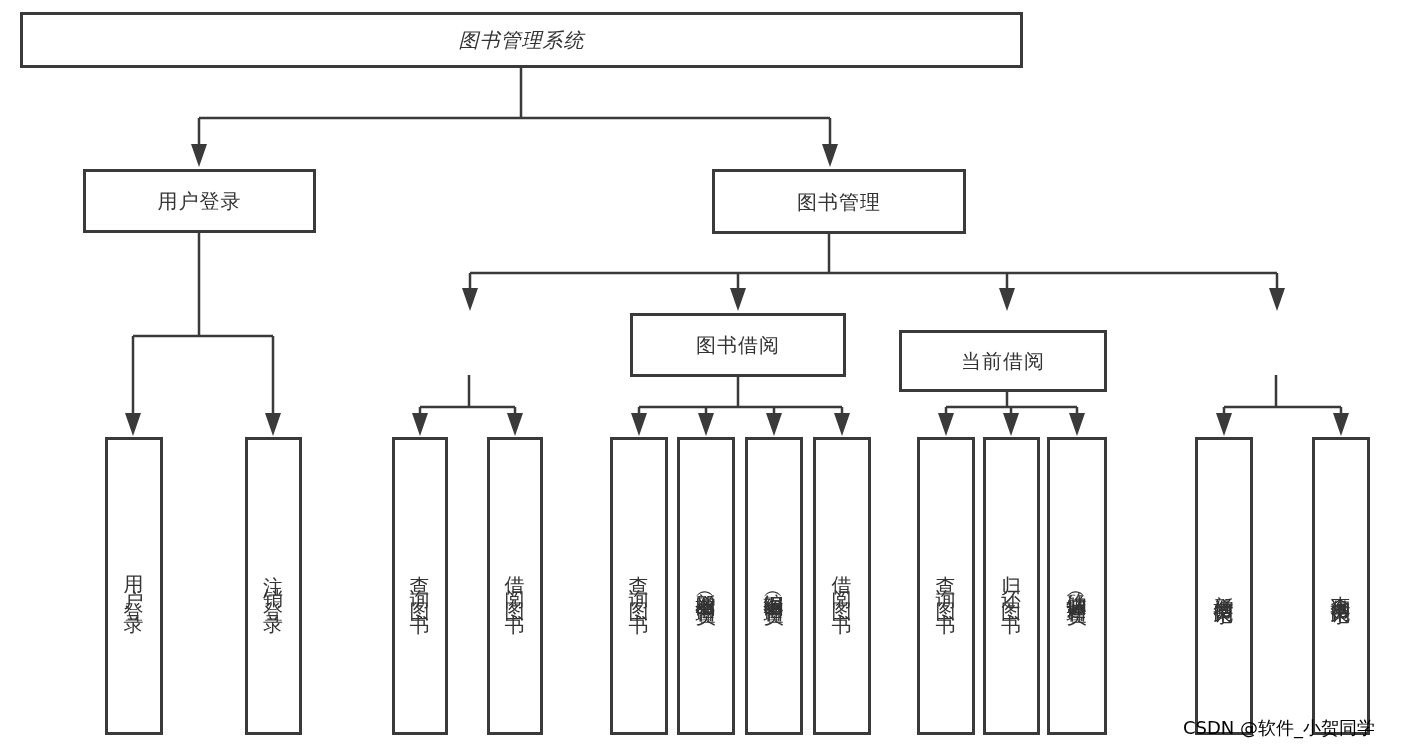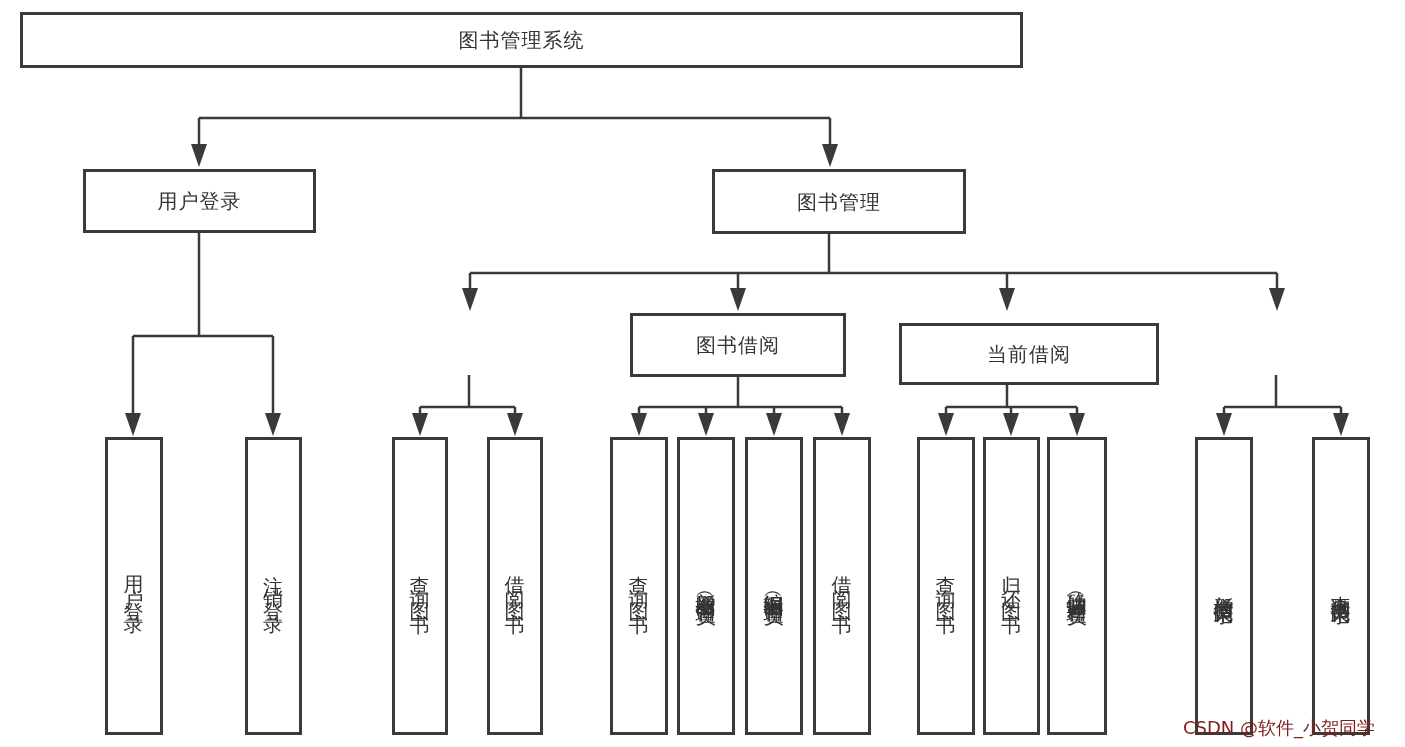--- a/index.html
+++ b/index.html
@@ -41,46 +41,46 @@
     writing-mode: vertical-rl;
     text-orientation: mixed;
     letter-spacing: 13px;
     font-size: 20px;
     color: #333333;
   }
   .vnode.tall span {
     letter-spacing: 2px;
   }
   
-  .n-root            { left: 20px;   top: 12px;  width: 1003px; height: 56px; }
+  .n-root            { left: 20px;   top: 12px;  width: 1003px; height: 56px; font-style: italic; }
   .n-user-login      { left: 83px;   top: 169px; width: 233px;  height: 64px; }
   .n-book-mgmt       { left: 712px;  top: 169px; width: 254px;  height: 65px; }
   .n-new-book        { left: 360px;  top: 313px; width: 217px;  height: 62px; }
   .n-book-borrow     { left: 630px;  top: 313px; width: 216px;  height: 64px; }
-  .n-current-borrow  { left: 899px;  top: 323px; width: 260px;  height: 62px; }
+  .n-current-borrow  { left: 899px;  top: 330px; width: 208px;  height: 62px; }
   .n-borrow-record   { left: 1168px; top: 313px; width: 216px;  height: 62px; }
   .l-user-login      { left: 105px;  top: 437px; width: 58px;  height: 298px; }
   .l-logout          { left: 245px;  top: 437px; width: 57px;  height: 298px; }
   .l-query-book-1    { left: 392px;  top: 437px; width: 56px;  height: 298px; }
   .l-borrow-book-1   { left: 487px;  top: 437px; width: 56px;  height: 298px; }
   .l-query-book-2    { left: 610px;  top: 437px; width: 58px;  height: 298px; }
   .l-add-book        { left: 677px;  top: 437px; width: 58px;  height: 298px; }
   .l-edit-book       { left: 745px;  top: 437px; width: 58px;  height: 298px; }
   .l-borrow-book-2   { left: 813px;  top: 437px; width: 58px;  height: 298px; }
   .l-query-book-3    { left: 917px;  top: 437px; width: 58px;  height: 298px; }
   .l-return-book     { left: 983px;  top: 437px; width: 57px;  height: 298px; }
   .l-confirm-return  { left: 1047px; top: 437px; width: 60px;  height: 298px; }
   .l-add-record      { left: 1195px; top: 437px; width: 58px;  height: 298px; }
   .l-query-record    { left: 1312px; top: 437px; width: 58px;  height: 298px; }
   .watermark {
     position: absolute;
     left: 1183px;
     top: 716px;
     width: 220px;
-    color: #7f1d1d;
+    color: #000000;
     font-size: 18px;
     white-space: nowrap;
     z-index: 5;
   }
 </style>
 </head>
 <body>
 
 <div class="canvas">
 

